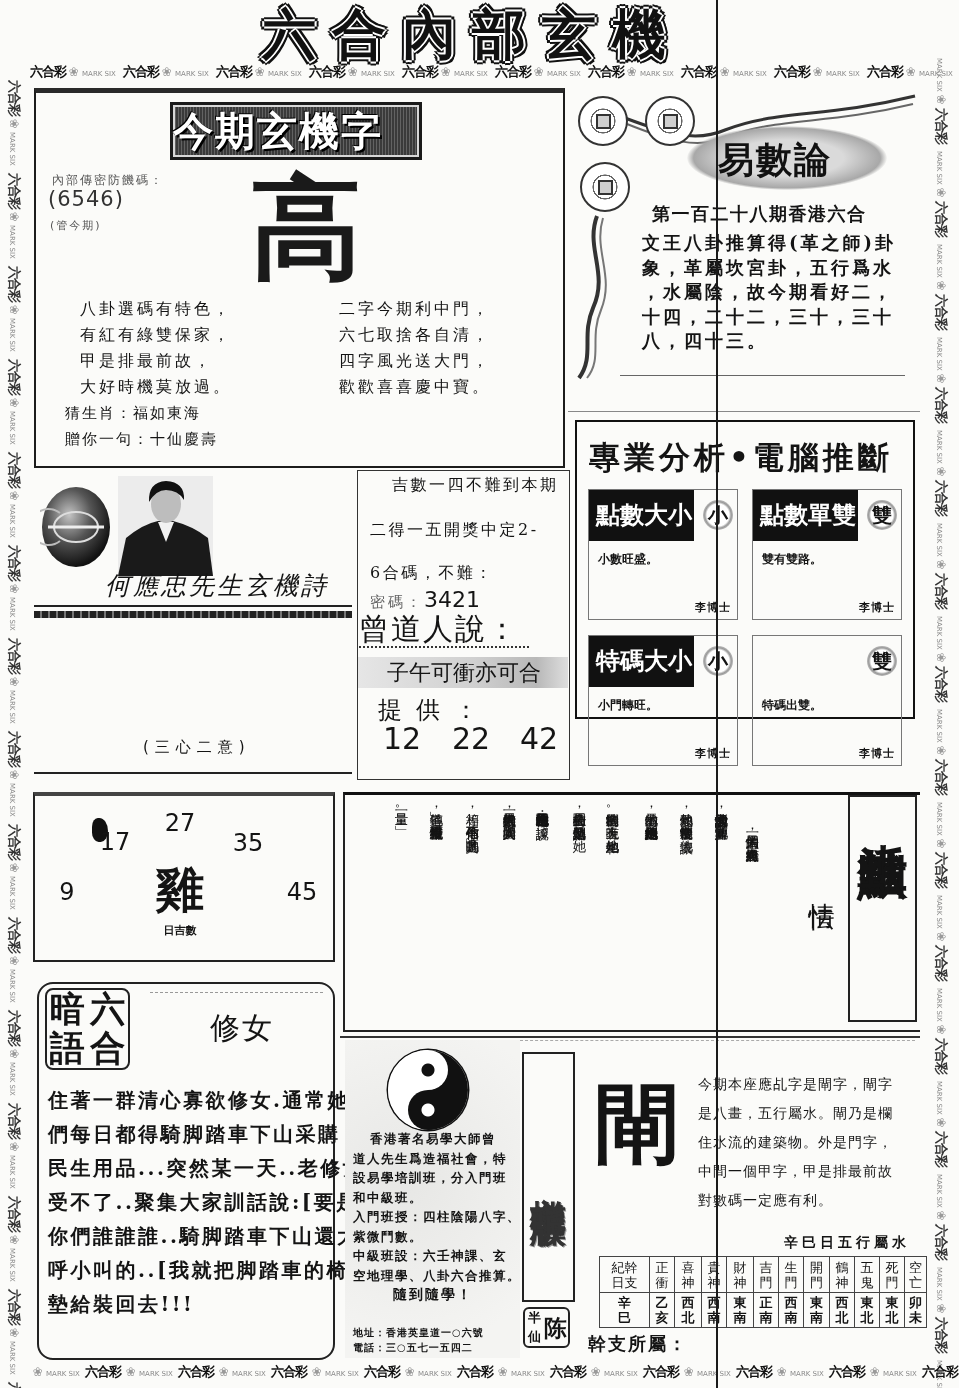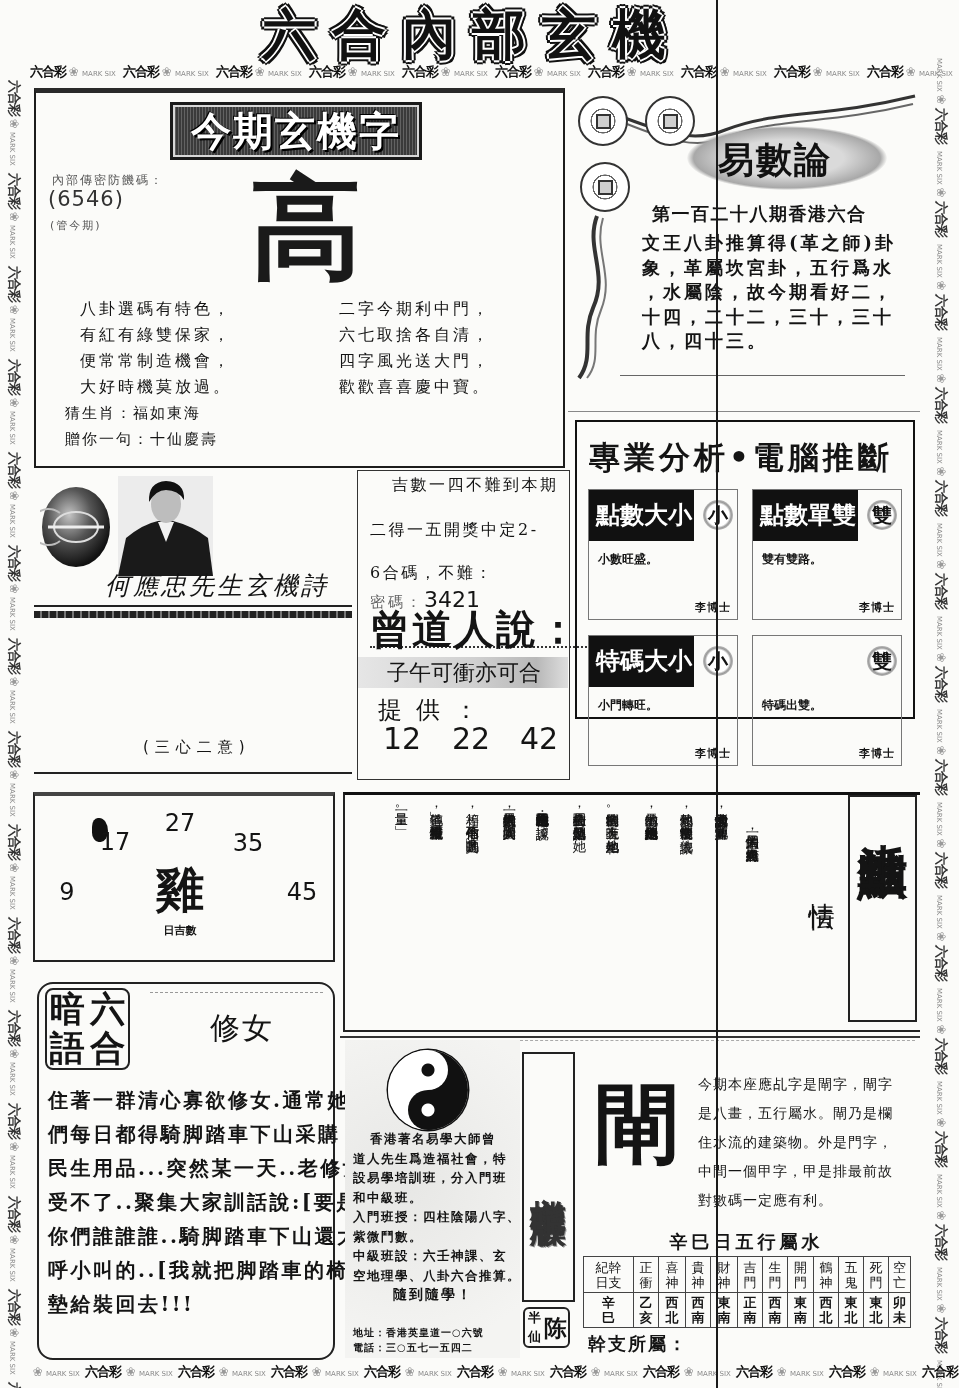--- a/index.html
+++ b/index.html
@@ -25,21 +25,21 @@
 .unit .flower{font-size:12px;color:#9a9a9a;margin:0 3px}
 .unit .mark{font-size:7px;color:#8a8a8a}
 .vstrip .unit .logo{color:#333}
 
 .fold{left:716px;top:0;width:1.5px;height:1388px;background:#1a1a1a;z-index:10}
 .hr{height:1px;background:#888}
 
 
 .secA{left:34px;top:88px;width:531px;height:380px}
 .secA .frame{border:2px solid #1c1c1c;border-top:5px solid #2a2a2a}
-.xj-header{left:136px;top:14px;width:252px;height:58px;border:3px solid #1a1a1a;background:repeating-linear-gradient(90deg,#3a3a3a 0 2px,#626262 2px 3px);color:#fff;font-size:40px;font-weight:bold;line-height:52px;text-align:center;letter-spacing:2px;text-shadow:2px 2px 0 #000,-1px -1px 0 #000;box-shadow:inset 0 0 0 2px #d8d8d8}
+.xj-header{left:136px;top:14px;width:252px;height:58px;border:3px solid #1a1a1a;background:repeating-linear-gradient(90deg,#3a3a3a 0 2px,#626262 2px 3px);color:#fff;font-size:40px;font-weight:bold;line-height:52px;letter-spacing:2px;text-shadow:2px 2px 0 #000,-1px -1px 0 #000;box-shadow:inset 0 0 0 2px #d8d8d8}
 .xj-code-label{left:18px;top:84px;font-size:12px;color:#555;letter-spacing:2px}
 .xj-code-value{left:14px;top:99px;font-size:21px;color:#333;letter-spacing:1px}
 .xj-code-note{left:16px;top:130px;font-size:11px;color:#555;letter-spacing:2px}
 .xj-big{left:212px;top:82px;width:120px;height:115px;font-size:112px;line-height:115px;text-align:center;font-weight:bold;color:#1a1a1a}
 .xj-poem{font-size:16px;line-height:26px;letter-spacing:3px;white-space:nowrap}
 .xj-poem.left{left:46px;top:208px}
 .xj-poem.right{left:305px;top:208px}
 .xj-extra{font-size:15px;letter-spacing:2px;white-space:nowrap}
 
 
@@ -62,21 +62,21 @@
 .mh-hint{left:109px;top:268px;font-size:15px;letter-spacing:6px;white-space:nowrap}
 .mh-rule3{left:0;top:302px;width:318px;height:2px;background:#222}
 
 
 .secD{left:357px;top:470px;width:213px;height:310px}
 .secD .frame{border:1.5px solid #333}
 .lk-line{font-size:16px;font-weight:normal;letter-spacing:2.5px;white-space:nowrap;line-height:20px}
 .lk-code{left:13px;top:117px;white-space:nowrap;line-height:26px}
 .lk-code-label{font-size:15px;color:#666;letter-spacing:3px}
 .lk-code-value{font-size:22px}
-.lk-speaker{left:13px;top:142px;font-size:40px;font-weight:700;line-height:34px;letter-spacing:2px;border-bottom:2px dotted #333;padding-right:10px;white-space:nowrap}
+.lk-speaker{left:2px;top:142px;font-size:30px;font-weight:400;line-height:34px;letter-spacing:2px;border-bottom:2px dotted #333;padding-right:10px;white-space:nowrap}
 .lk-band{left:1px;top:187px;width:210px;height:31px;background:linear-gradient(90deg,#e6e6e6,#d0d0d0 55%,#b8b8b8 85%,#dedede)}
 .lk-saying{left:30px;top:187px;font-size:22px;line-height:31px;white-space:nowrap}
 .lk-provide{left:21px;top:226px;font-size:24px;line-height:28px;letter-spacing:14px;white-space:nowrap}
 .lk-num{top:252px;font-size:30px;line-height:34px}
 
 
 .secE{left:575px;top:420px;width:340px;height:299px}
 .secE .frame{border:2px solid #111}
 .an-title{left:14px;top:17px;font-size:31px;line-height:40px;font-weight:900;letter-spacing:4px;white-space:nowrap}
 .card{width:150px;height:131px;border:1px solid #777}
@@ -127,22 +127,22 @@
 .stamp span{position:absolute;font-weight:bold}
 
 
 .secK{left:580px;top:1040px;width:335px;height:175px}
 .ce-rule{left:-60px;top:0;width:395px;border-top:1.5px dashed #aaa}
 .ce-big{left:14px;top:35px;width:85px;height:95px;font-size:86px;line-height:95px;text-align:center;font-weight:bold}
 .ce-lines{left:118px;top:30px;font-size:14px;line-height:29px;letter-spacing:1px;white-space:nowrap}
 
 
 .secL{left:583px;top:1228px;width:327px;height:125px}
-.gz-title{left:0;top:2px;width:327px;text-align:center;font-size:18px;line-height:24px;font-weight:bold;letter-spacing:4px;white-space:nowrap}
-.gz-table{position:absolute;left:0;top:28px;width:327px;border-collapse:collapse;table-layout:fixed}
+.gz-title{left:0;top:2px;width:327px;text-align:right;font-size:14px;line-height:24px;font-weight:bold;letter-spacing:4px;white-space:nowrap}
+.gz-table{position:absolute;left:16px;top:28px;width:327px;border-collapse:collapse;table-layout:fixed}
 .gz-table td{border:1px solid #444;font-size:13px;line-height:15px;white-space:pre-line;text-align:center;padding:2px 0;vertical-align:middle}
 .gz-table tr.h td{height:36px}
 .gz-table tr.v td{height:35px;font-weight:bold}
 .gz-footer{left:5px;top:104px;font-size:18px;font-weight:bold;letter-spacing:2px;white-space:nowrap}
 </style>
 </head>
 <body>
 
 <div class="a masthead">六合內部玄機</div>
 
@@ -160,21 +160,21 @@
 <div class="a secA">
   <div class="frame"></div>
   <div class="a xj-header">今期玄機字</div>
   <div class="a xj-code-label">內部傳密防饑碼：</div>
   <div class="a xj-code-value">(6546)</div>
   <div class="a xj-code-note">(管今期)</div>
   <div class="a xj-big serif">高</div>
   <div class="a xj-poem left">
     <div>八卦選碼有特色，</div>
     <div>有紅有綠雙保家，</div>
-    <div>便常常制造機會，</div>
+    <div>甲是排最前故，</div>
     <div>大好時機莫放過。</div>
   </div>
   <div class="a xj-poem right">
     <div>二字今期利中門，</div>
     <div>六七取捨各自清，</div>
     <div>四字風光送大門，</div>
     <div>歡歡喜喜慶中寶。</div>
   </div>
   <div class="a xj-extra" style="left:31px;top:316px">猜生肖：福如東海</div>
   <div class="a xj-extra" style="left:31px;top:342px">贈你一句：十仙慶壽</div>

